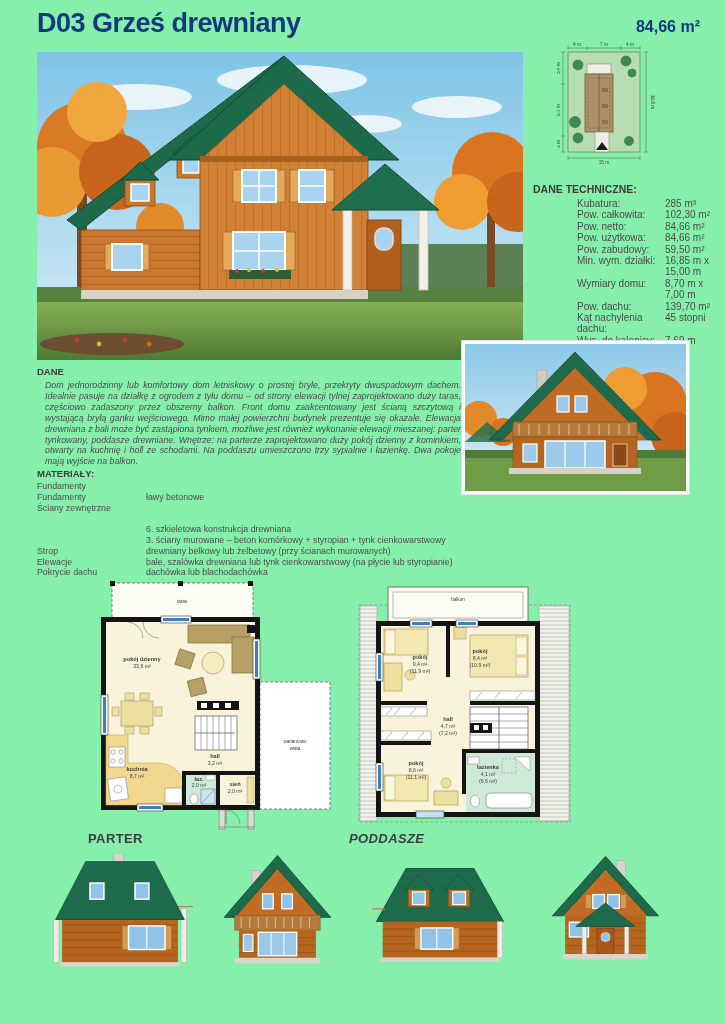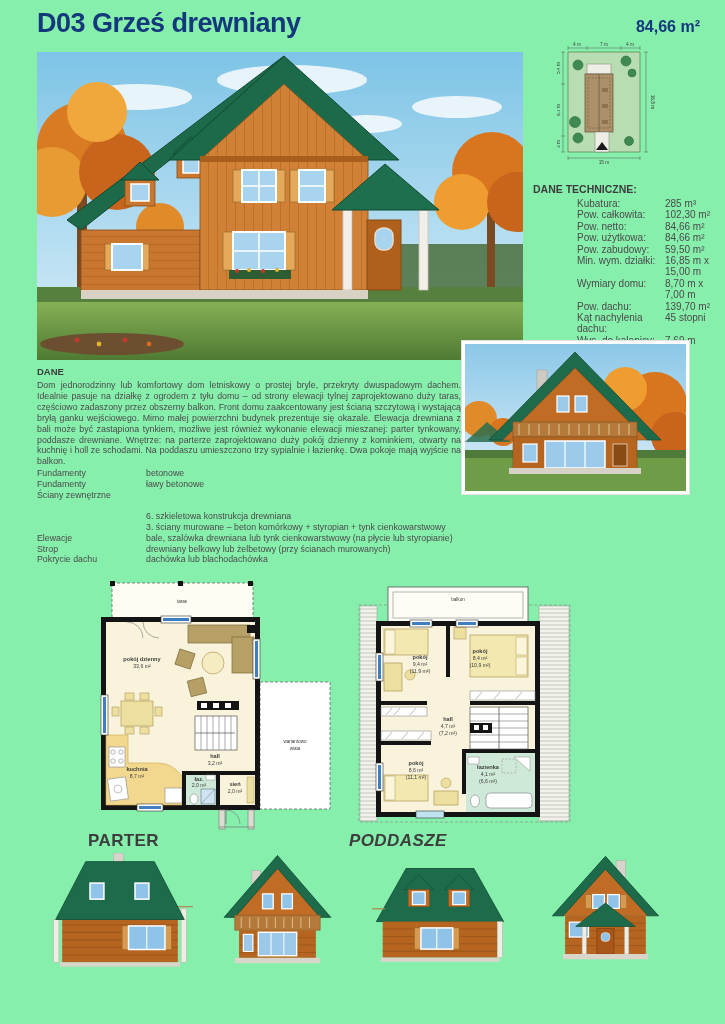--- a/index.html
+++ b/index.html
@@ -17,30 +17,30 @@
   
   .site-plan{left:557px;top:42px;width:166px;height:130px;}
   
   .dane{left:533px;top:183px;width:192px;}
   .sec-title{font-size:10.5px;font-weight:700;color:#3c3c3c;margin:0 0 3px 0;}
   .spec-row{display:flex;font-size:10px;line-height:11.4px;color:#4a4a4a;margin-left:44px;}
   .spec-row .lbl{width:88px;flex:none;}
   .spec-row .val{flex:1;}
   
   .opis{left:37px;top:366px;width:424px;}
-  .opis p{margin:2px 0 0 0;font-size:8.8px;line-height:10.9px;text-align:justify;color:#4a4a4a;}
+  .opis p{margin:2px 0 0 8px;font-size:8.8px;line-height:10.9px;text-align:justify;color:#4a4a4a;font-style:italic;}
   
   .materialy{left:37px;top:468px;width:432px;}
   .mat-row{display:flex;font-size:8.8px;line-height:10.8px;color:#4a4a4a;min-height:10.8px;}
   .mat-row .lbl{width:109px;flex:none;}
   .mat-row .val{flex:1;}
   
   .plan-parter{left:85px;top:575px;width:260px;height:256px;}
   .plan-poddasze{left:358px;top:575px;width:262px;height:256px;}
-  .plan-caption{font-size:17px;font-weight:600;color:#3d3d3d;letter-spacing:0.4px;}
+  .plan-caption{font-size:13px;font-weight:600;color:#3d3d3d;letter-spacing:0.4px;}
   .cap-parter{left:88px;top:831px;}
   .cap-poddasze{left:349px;top:831px;font-style:italic;}
   
   .elev1{left:45px;top:853px;width:150px;height:118px;}
   .elev2{left:222px;top:853px;width:112px;height:118px;}
   .elev3{left:370px;top:853px;width:140px;height:118px;}
   .elev4{left:550px;top:850px;width:112px;height:121px;}
   
   svg text{font-family:"Liberation Sans",sans-serif;fill:#3c3c3c;}
   .room-name{font-size:5.6px;font-weight:700;}
@@ -306,23 +306,23 @@
       <rect x="44" y="124" width="132" height="6" fill="#d6d2c8"></rect>
     </g>
   </svg>
 
   <div class="abs opis">
     <div class="sec-title" style="font-size:9.5px">DANE</div>
     <p>Dom jednorodzinny lub komfortowy dom letniskowy o prostej bryle, przekryty dwuspadowym dachem. Idealnie pasuje na działkę z ogrodem z tyłu domu – od strony elewacji tylnej zaprojektowano duży taras, częściowo zadaszony przez obszerny balkon. Front domu zaakcentowany jest ścianą szczytową i wystającą bryłą ganku wejściowego. Mimo małej powierzchni budynek prezentuje się okazale. Elewacja drewniana z bali może być zastąpiona tynkiem, możliwe jest również wykonanie elewacji mieszanej: parter tynkowany, poddasze drewniane. Wnętrze: na parterze zaprojektowano duży pokój dzienny z kominkiem, otwarty na kuchnię i holl ze schodami. Na poddaszu umieszczono trzy sypialnie i łazienkę. Dwa pokoje mają wyjście na balkon.</p>
   </div>
 
   <div class="abs materialy">
+    <div class="sec-title" style="font-size:9.5px;margin-bottom:2px">MATERIAŁY:</div>
     <div class="mat-row">
         <span class="lbl">Fundamenty</span>
-        <span class="val">betonowe</span>
       </div>
     <div class="mat-row">
         <span class="lbl">Fundamenty</span>
         <span class="val">ławy betonowe</span>
       </div>
     <div class="mat-row">
         <span class="lbl">Ściany zewnętrzne</span>
         <span class="val"></span>
       </div>
     <div class="mat-row">
@@ -331,26 +331,26 @@
       </div>
     <div class="mat-row">
         <span class="lbl"></span>
         <span class="val">6. szkieletowa konstrukcja drewniana</span>
       </div>
     <div class="mat-row">
         <span class="lbl"></span>
         <span class="val">3. ściany murowane – beton komórkowy + styropian + tynk cienkowarstwowy</span>
       </div>
     <div class="mat-row">
+        <span class="lbl">Strop</span>
+        <span class="val">drewniany belkowy lub żelbetowy (przy ścianach murowanych)</span>
+      </div>
+    <div class="mat-row">
         <span class="lbl">Elewacje</span>
         <span class="val">bale, szalówka drewniana lub tynk cienkowarstwowy (na płycie lub styropianie)</span>
-      </div>
-    <div class="mat-row">
-        <span class="lbl">Strop</span>
-        <span class="val">drewniany belkowy lub żelbetowy (przy ścianach murowanych)</span>
       </div>
     <div class="mat-row">
         <span class="lbl">Pokrycie dachu</span>
         <span class="val">dachówka lub blachodachówka</span>
       </div>
   </div>
 
   <svg class="abs plan-parter" viewBox="0 0 260 256">
 
     <rect x="27" y="8" width="141" height="36" fill="#fdfdf4" stroke="#666" stroke-width="0.8" stroke-dasharray="3,2"></rect>

